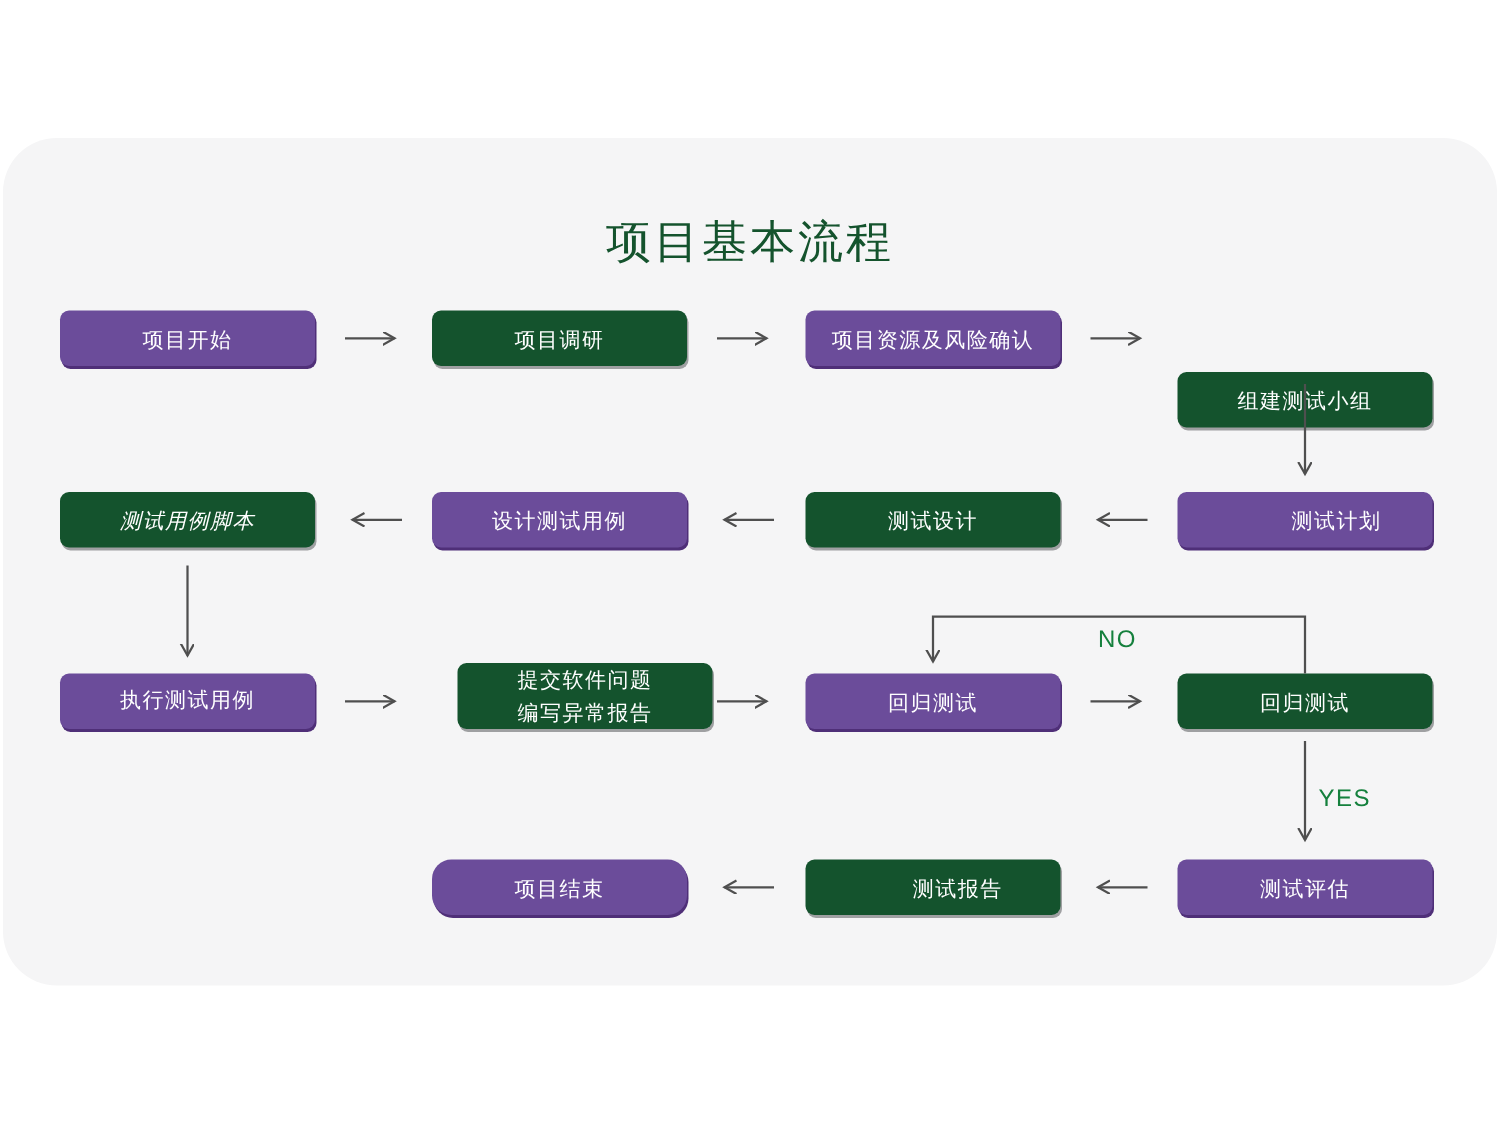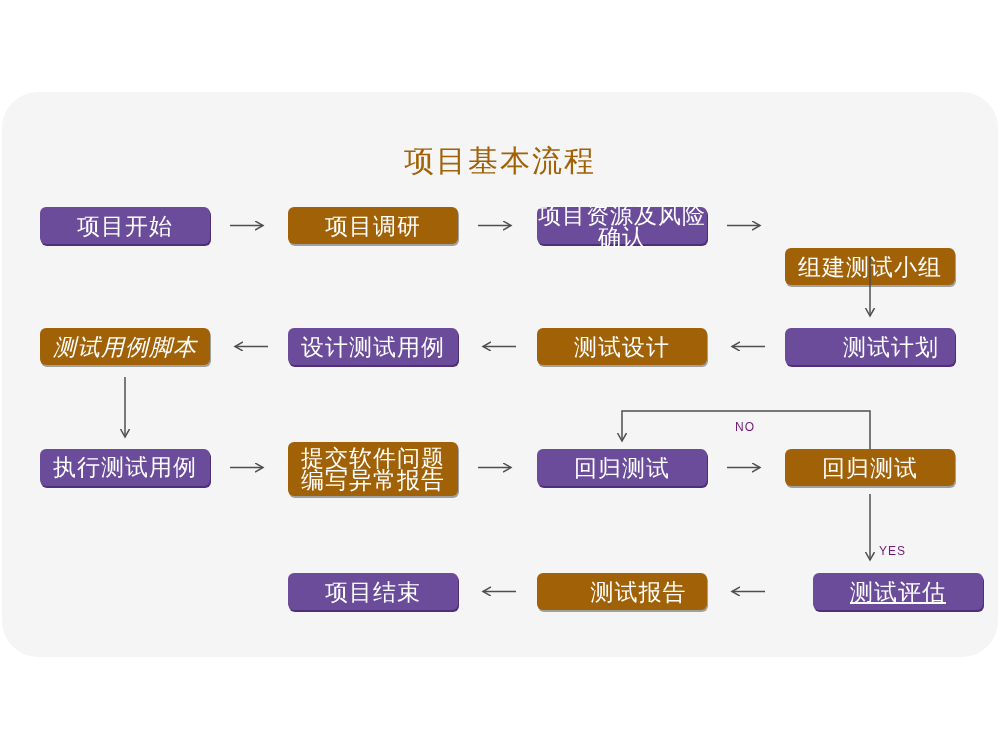--- a/index.html
+++ b/index.html
@@ -18,53 +18,53 @@
     border-radius: 36px;
   }
   .title {
     position: absolute;
     left: 0; top: 141px;
     width: 1000px;
     text-align: center;
     font-size: 30px;
     font-weight: 500;
     letter-spacing: 2px;
-    color: #a16207;
+    color: #14532d;
   }
   .node {
     position: absolute;
     width: 170px; height: 37px;
     border-radius: 6px;
     display: flex;
     flex-direction: column;
     align-items: center;
     justify-content: center;
-    font-size: 23px;
+    font-size: 14px;
     letter-spacing: 1px;
     color: #ffffff;
     text-align: center;
     line-height: 22px;
   }
   .node.purple {
     background: #6b4c9a;
     box-shadow: 1px 2px 0 #4f2f78;
   }
   .node.gray {
-    background: #a16207;
+    background: #14532d;
     box-shadow: 1px 2px 0 #9fa0a2;
   }
-  .node.tall { height: 54px; }
+  .node.tall { height: 44px; margin-left: 17px; }
   .edge-label {
     position: absolute;
-    font-size: 12px;
-    color: #701a75;
+    font-size: 16px;
+    color: #15803d;
     letter-spacing: 1px;
   }
   #no-label  { left: 745px; top: 427px; transform: translate(-50%, -50%); }
-  #yes-label { left: 879px; top: 533px; transform: translate(0, -50%); margin-top: 18px; }
+  #yes-label { left: 879px; top: 533px; transform: translate(0, -50%); }
   svg.arrows {
     position: absolute;
     left: 0; top: 0;
     width: 1000px; height: 750px;
     pointer-events: none;
   }
 </style>
 </head>
 <body>
 
@@ -105,27 +105,27 @@
   <span>提交软件问题</span>
   <span>编写异常报告</span>
 </div>
 <div class="node purple" style="left:537px; top:449px;">
     <span>回归测试</span>
   </div>
 <div class="node gray" style="left:785px; top:449px;">
     <span>回归测试</span>
   </div>
 
-<div class="node purple" style="left:288px; top:573px;">
+<div class="node purple" style="left:288px; top:573px;border-radius:13px;">
     <span>项目结束</span>
   </div>
 <div class="node gray" style="left:537px; top:573px;padding-left:33px;">
     <span>测试报告</span>
   </div>
-<div class="node purple" style="left:813px; top:573px;text-decoration:underline;">
+<div class="node purple" style="left:785px; top:573px;">
     <span>测试评估</span>
   </div>
 
 <div class="edge-label" id="no-label">NO</div>
 <div class="edge-label" id="yes-label">YES</div>
 
 <svg class="arrows" viewBox="0 0 1000 750">
   <defs>
     <marker id="ah" markerWidth="12" markerHeight="12" refX="8" refY="4.5" orient="auto" markerUnits="userSpaceOnUse">
       <path d="M0,0 L8,4.5 L0,9" fill="none" stroke="#4f4f4f" stroke-width="1.5"></path>

